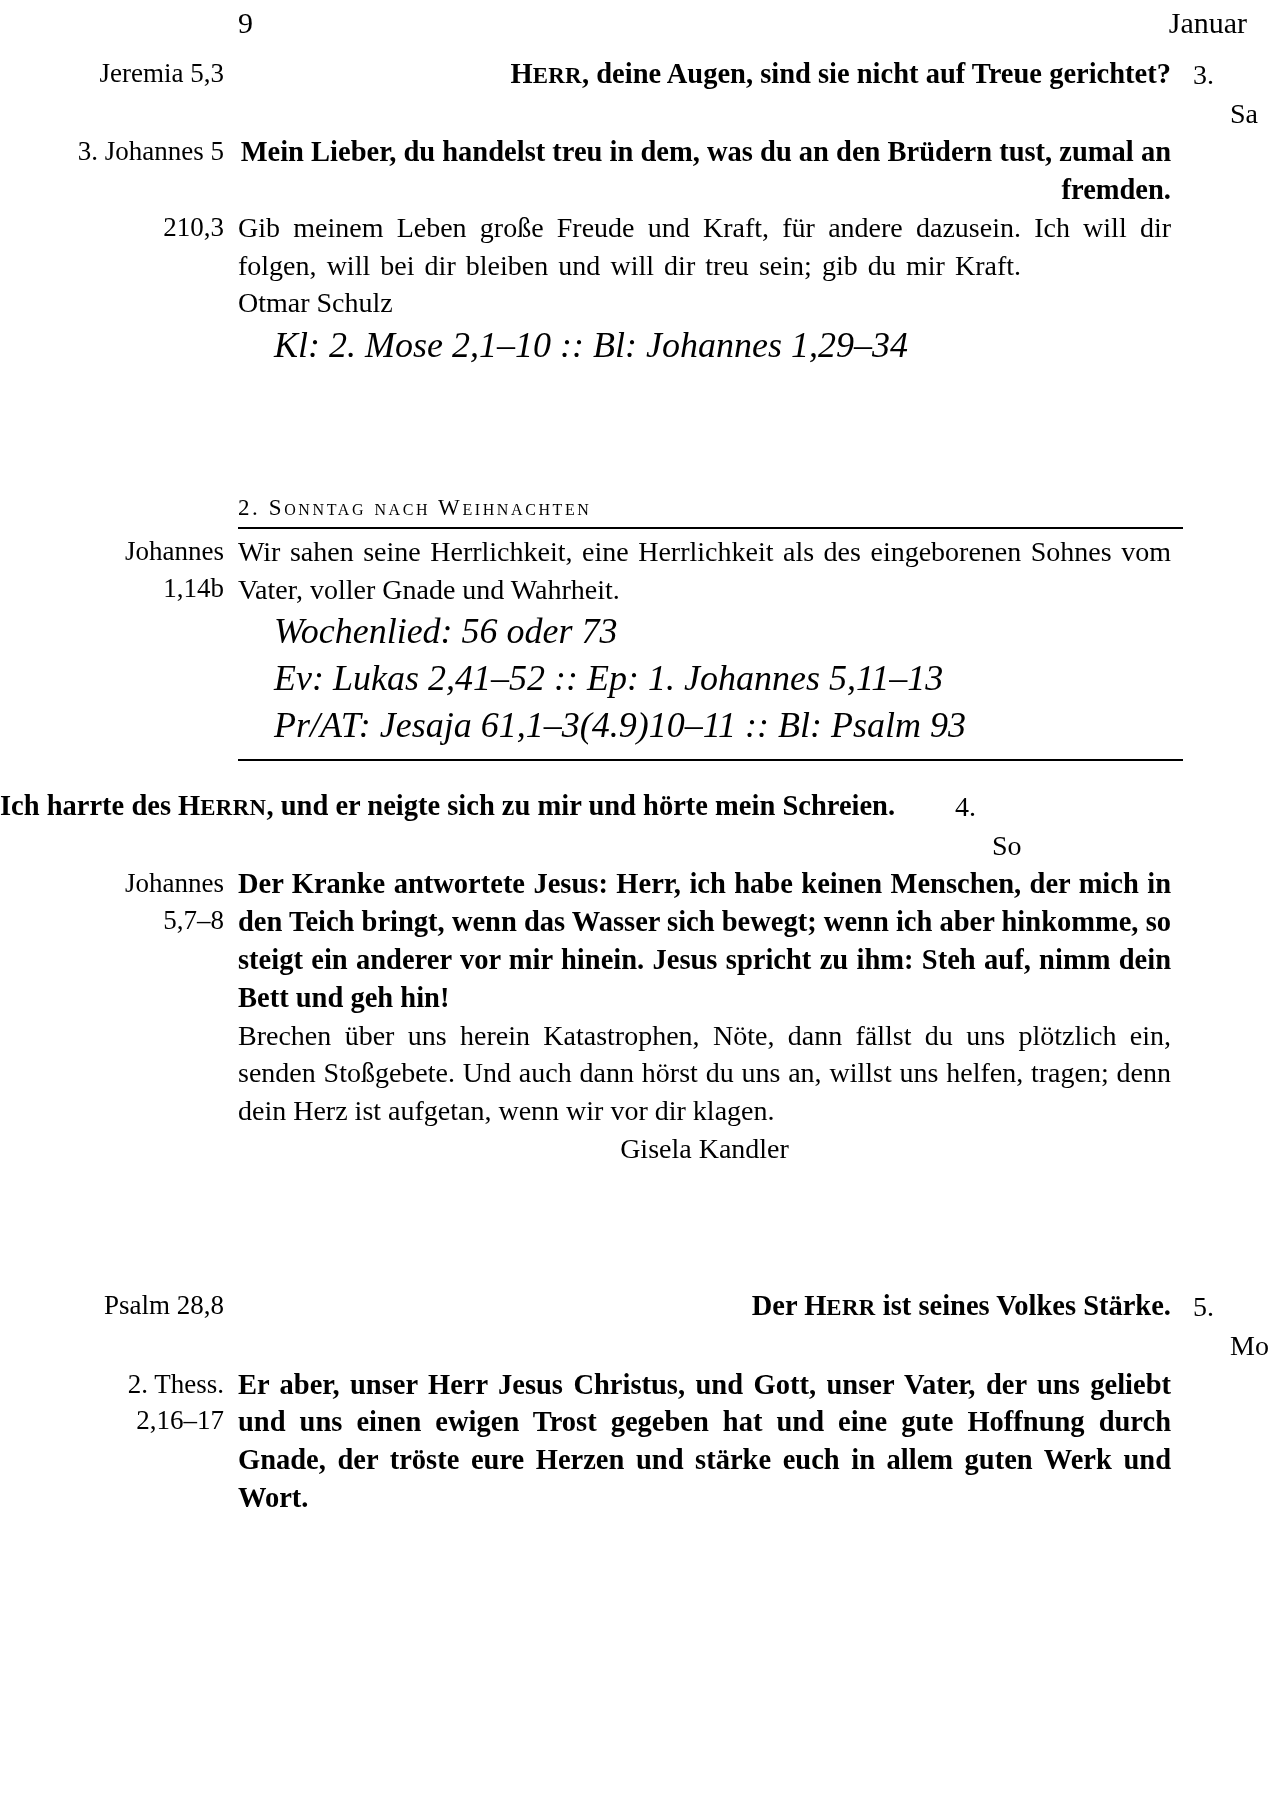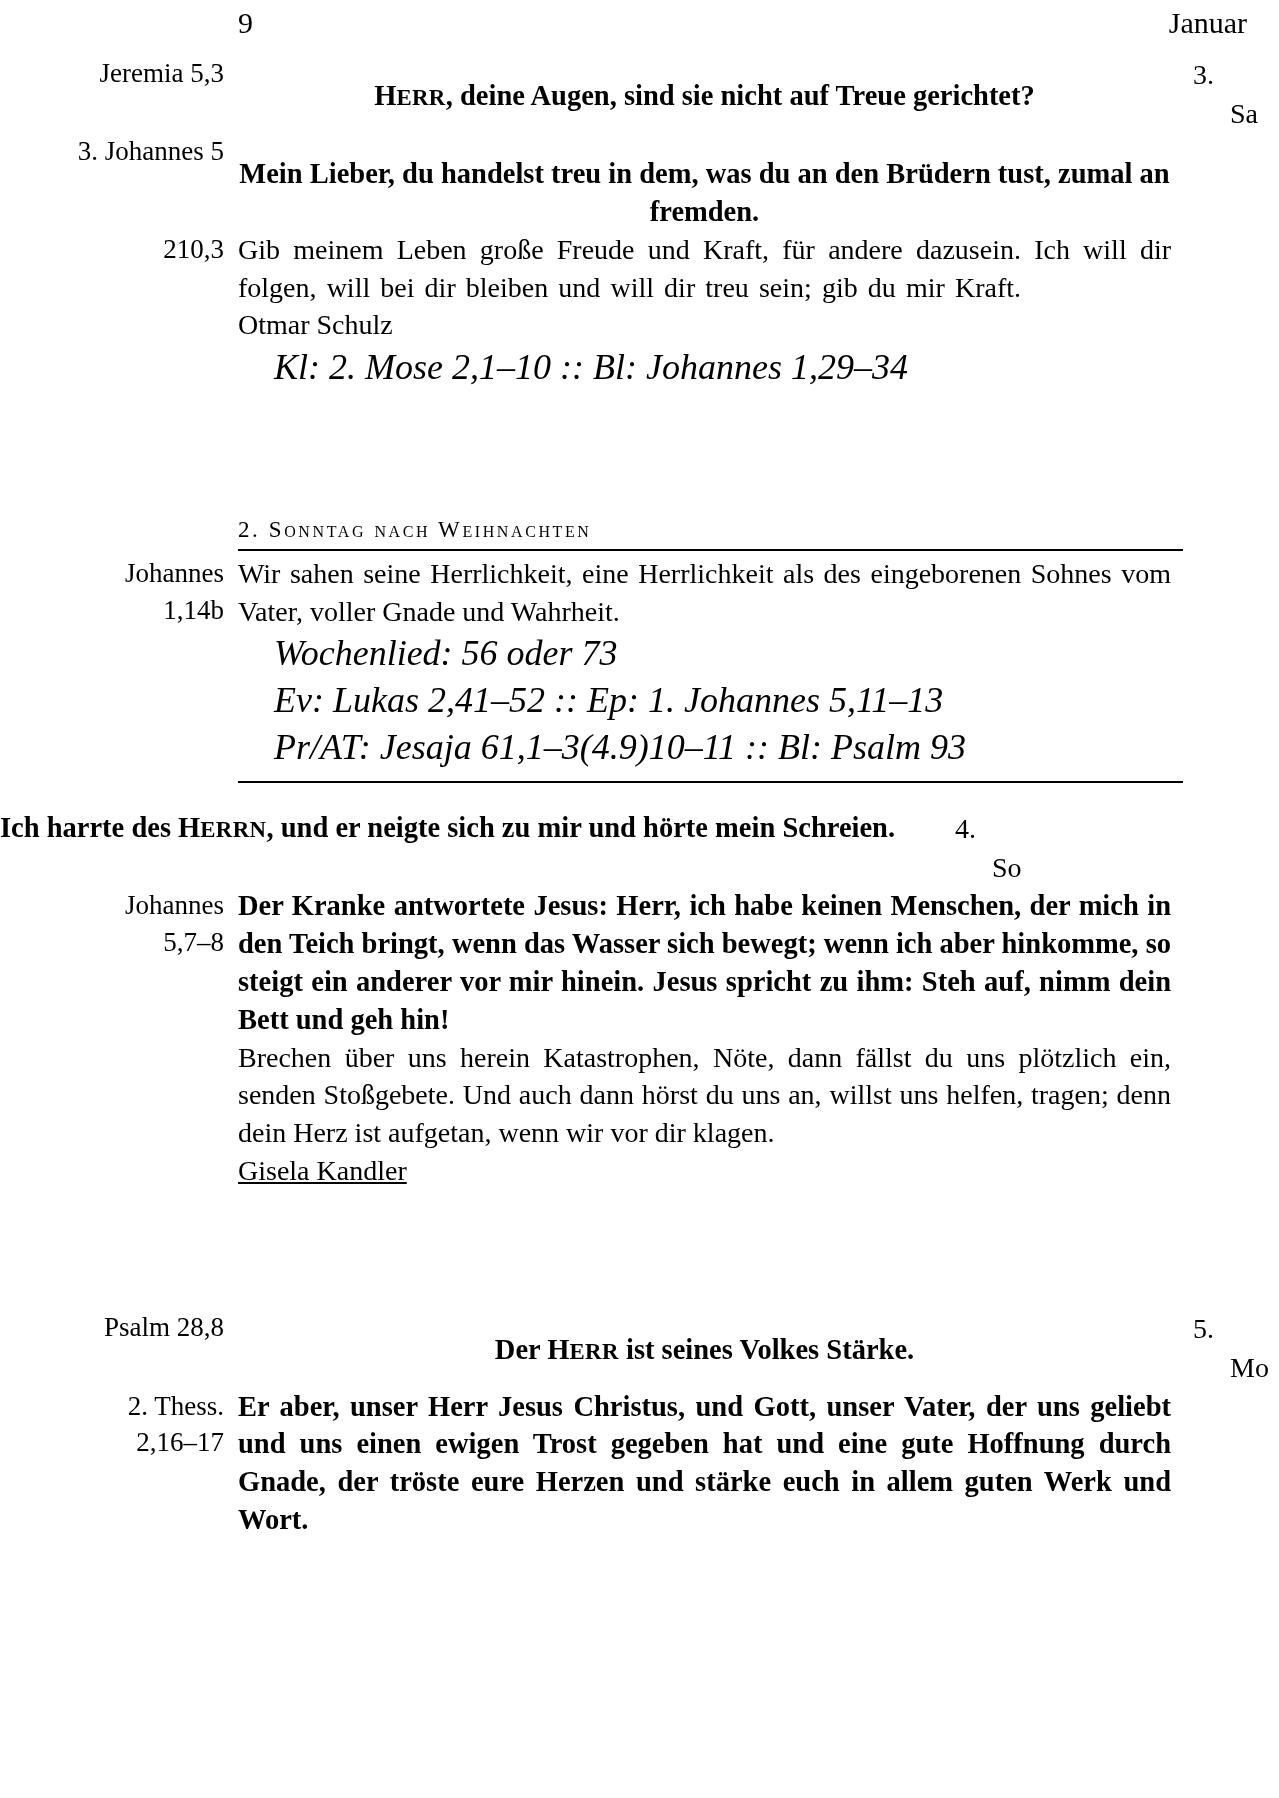--- a/index.html
+++ b/index.html
@@ -84,31 +84,30 @@
   .daybox .dnum { display: block; }
   .daybox .dday { display: block; margin-left: 37px; }
 
   .verse-bold {
     font-weight: bold;
     font-size: 28.5px;
     line-height: 1.33;
     text-align: justify;
     text-justify: inter-word;
   }
-  .verse-bold.nojust { text-align: center; margin-top: 22px; }
+  .verse-bold.nojust { text-align: right; }
   .plain {
     font-size: 28px;
     line-height: 1.345;
     text-align: justify;
   }
   .author {
-    text-align: left;
+    text-align: center;
     font-size: 28px;
     line-height: 1.345;
-    text-decoration: underline;
   }
   .italic-line {
     font-style: italic;
     font-size: 36px;
     line-height: 1.3;
     padding-left: 36px;
   }
   .sc {
     font-size: 0.80em;
     letter-spacing: 0.4px;

